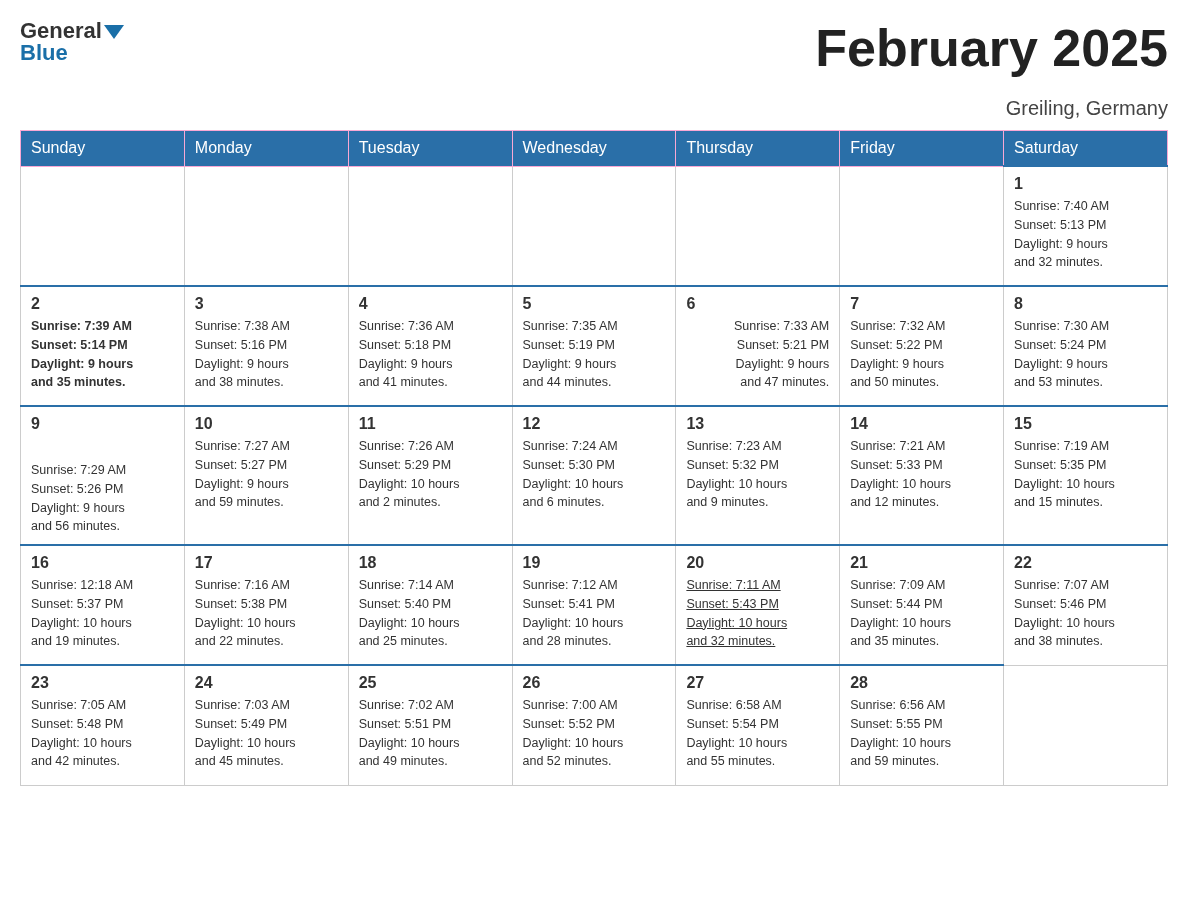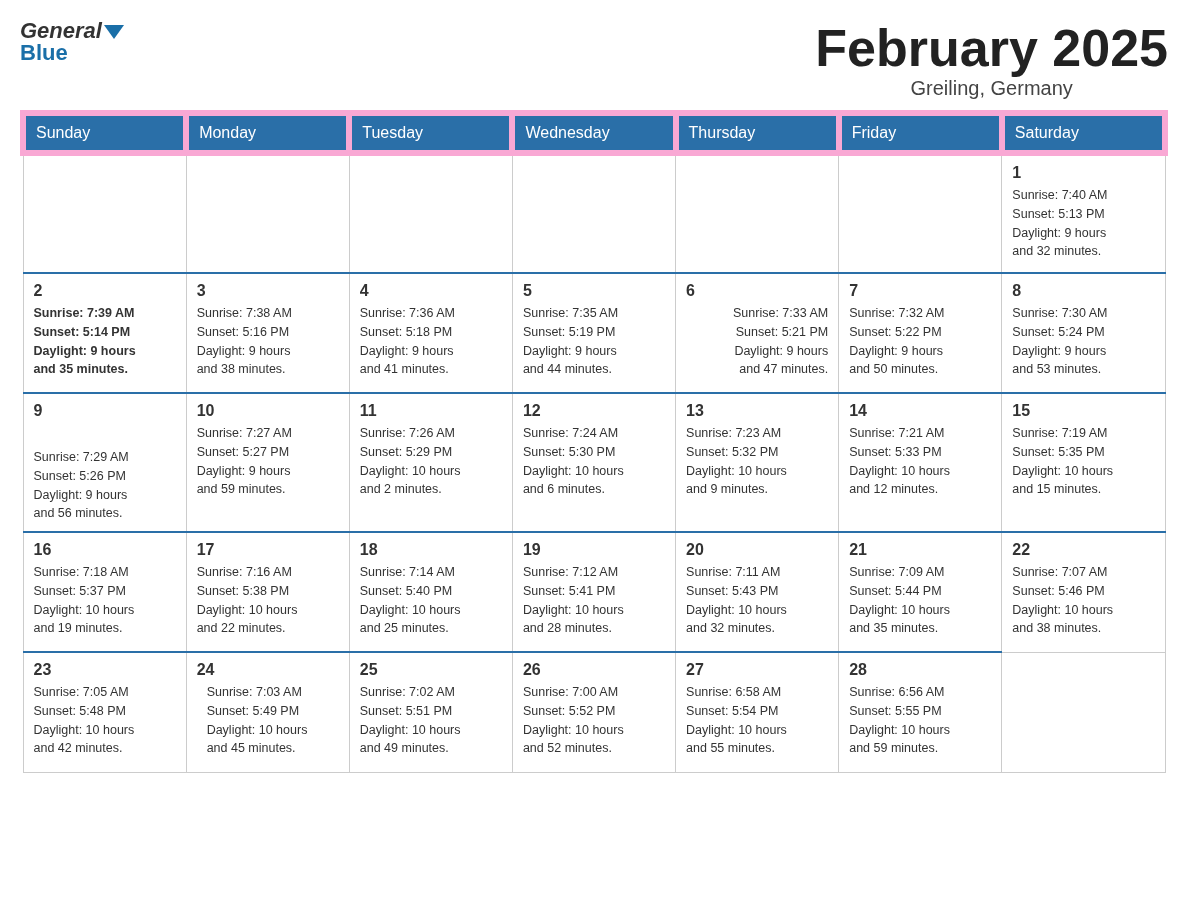--- a/index.html
+++ b/index.html
@@ -19,65 +19,64 @@
     .logo {
       display: flex;
       flex-direction: column;
       align-items: flex-start;
     }
     .logo-text {
       font-size: 22px;
       font-weight: bold;
       color: #333;
       line-height: 1;
-      font-style: italic;
     }
     .logo-triangle {
       display: inline-block;
       width: 0;
       height: 0;
       border-left: 10px solid transparent;
       border-right: 10px solid transparent;
       border-top: 14px solid #1a6fa8;
       margin-left: 2px;
       vertical-align: middle;
     }
     .logo-line2 {
       font-size: 22px;
       font-weight: bold;
       color: #1a6fa8;
       margin-top: -2px;
     }
     .title-section {
-      text-align: center;
+      text-align: right;
     }
     .month-title {
       font-size: 52px;
       font-weight: bold;
       color: #222;
       line-height: 1.1;
     }
     .location {
       font-size: 20px;
       color: #444;
-      margin-top: 0;
+      margin-top: 20px;
     }
     .calendar {
       width: 100%;
       border-collapse: collapse;
       margin-top: 10px;
     }
     .calendar th {
       background-color: #2a6fa8;
       color: #fff;
       font-size: 16px;
       font-weight: normal;
       padding: 8px 10px;
       text-align: left;
-      border: 6px solid #f9a8d4;
+      border: 1px solid #f9a8d4;
     }
     .calendar td {
       border: 1px solid #ccc;
       vertical-align: top;
       padding: 8px 10px;
       width: 14.28%;
       height: 120px;
       font-size: 13px;
       color: #333;
       border-top: 2px solid #2a6fa8;
@@ -242,21 +241,21 @@
           <span class="day-number">15</span>
           <div class="day-info" style="white-space: pre-line;">Sunrise: 7:19 AM
 Sunset: 5:35 PM
 Daylight: 10 hours
 and 15 minutes.</div>
         </td>
       </tr>
       <tr>
         <td>
           <span class="day-number">16</span>
-          <div class="day-info" style="white-space: pre-line;">Sunrise: 7:18 AM
+          <div class="day-info" style="white-space: pre-line;">Sunrise: 12:18 AM
 Sunset: 5:37 PM
 Daylight: 10 hours
 and 19 minutes.</div>
         </td>
         <td>
           <span class="day-number">17</span>
           <div class="day-info" style="white-space: pre-line;">Sunrise: 7:16 AM
 Sunset: 5:38 PM
 Daylight: 10 hours
 and 22 minutes.</div>
@@ -270,21 +269,21 @@
         </td>
         <td>
           <span class="day-number">19</span>
           <div class="day-info" style="white-space: pre-line;">Sunrise: 7:12 AM
 Sunset: 5:41 PM
 Daylight: 10 hours
 and 28 minutes.</div>
         </td>
         <td>
           <span class="day-number">20</span>
-          <div class="day-info" style="white-space: pre-line;">Sunrise: 7:11 AM
+          <div class="day-info" style="white-space: pre-line; text-decoration: underline;">Sunrise: 7:11 AM
 Sunset: 5:43 PM
 Daylight: 10 hours
 and 32 minutes.</div>
         </td>
         <td>
           <span class="day-number">21</span>
           <div class="day-info" style="white-space: pre-line;">Sunrise: 7:09 AM
 Sunset: 5:44 PM
 Daylight: 10 hours
 and 35 minutes.</div>
@@ -300,21 +299,21 @@
       <tr>
         <td>
           <span class="day-number">23</span>
           <div class="day-info" style="white-space: pre-line;">Sunrise: 7:05 AM
 Sunset: 5:48 PM
 Daylight: 10 hours
 and 42 minutes.</div>
         </td>
         <td>
           <span class="day-number">24</span>
-          <div class="day-info" style="white-space: pre-line; margin-left: 10px;">Sunrise: 7:03 AM
+          <div class="day-info" style="white-space: pre-line;">Sunrise: 7:03 AM
 Sunset: 5:49 PM
 Daylight: 10 hours
 and 45 minutes.</div>
         </td>
         <td>
           <span class="day-number">25</span>
           <div class="day-info" style="white-space: pre-line;">Sunrise: 7:02 AM
 Sunset: 5:51 PM
 Daylight: 10 hours
 and 49 minutes.</div>

